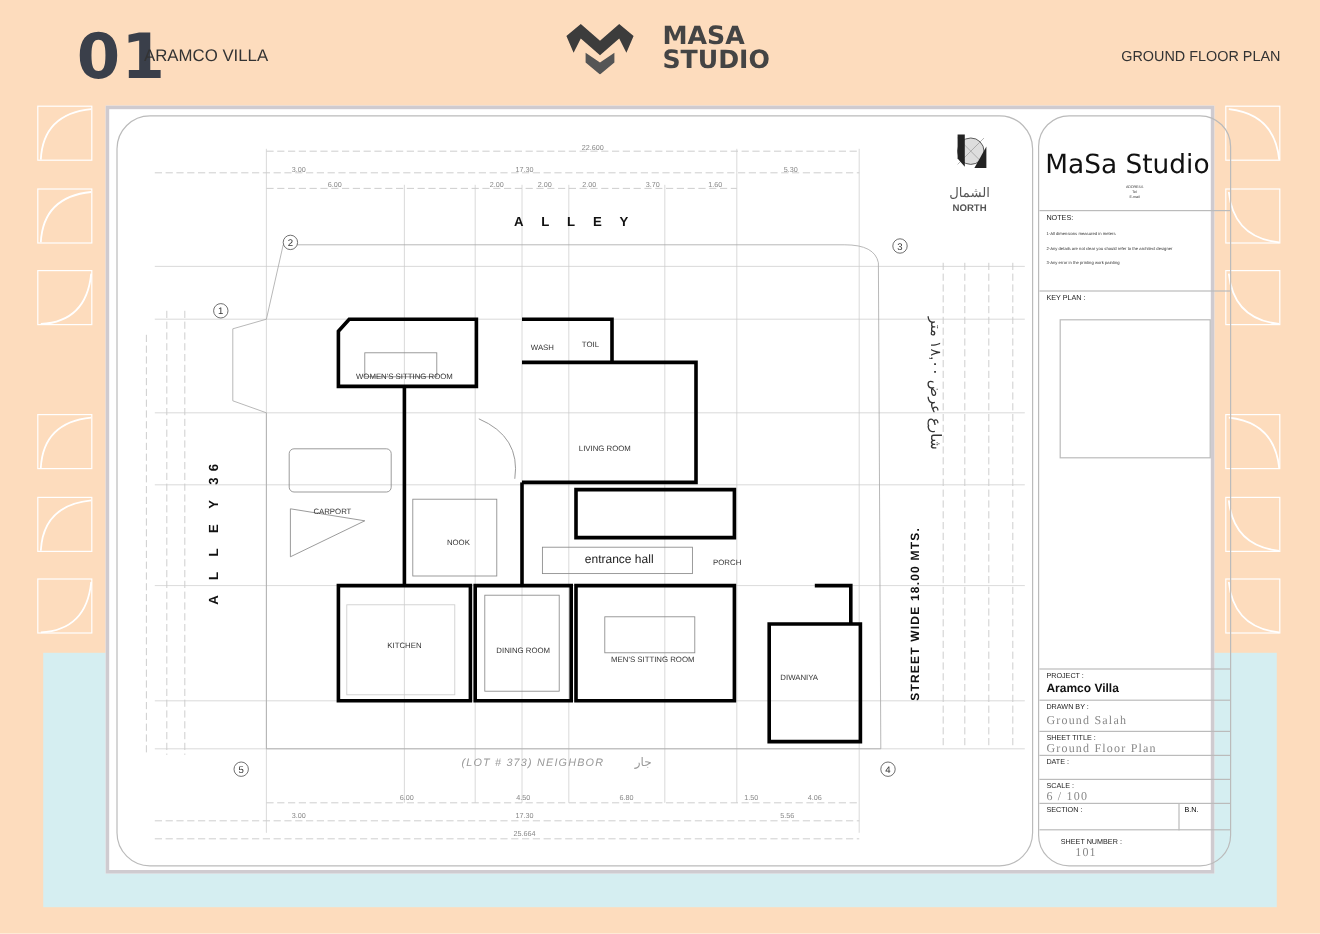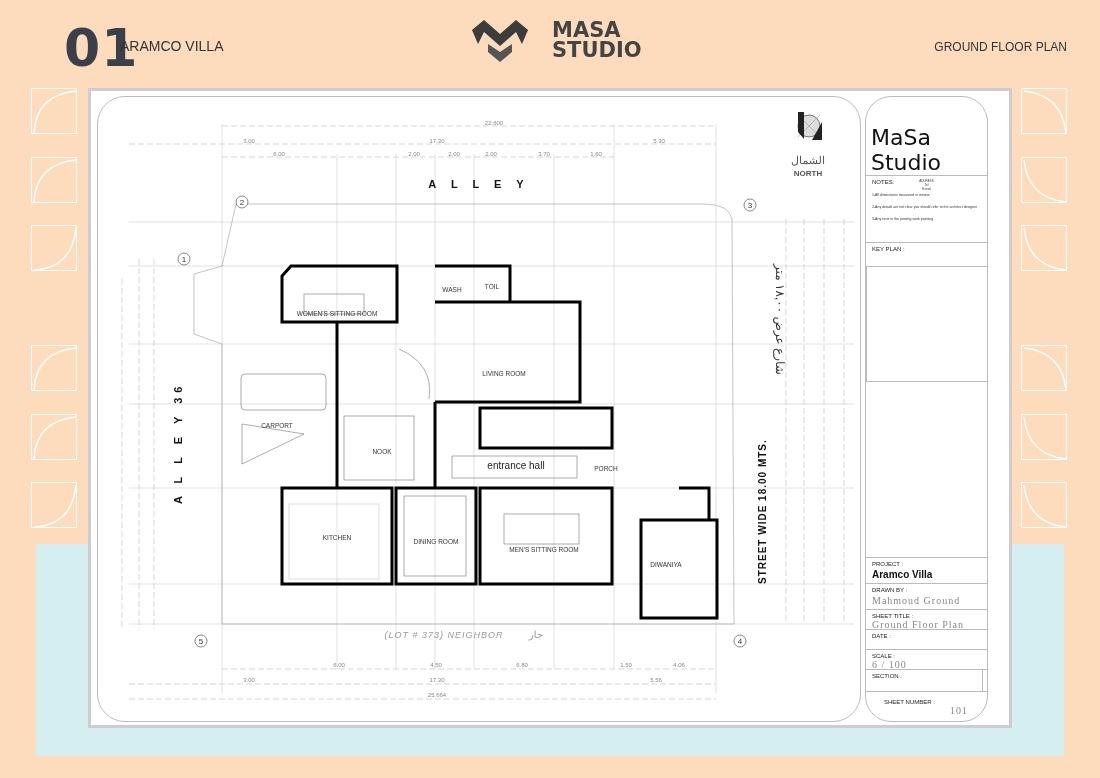--- a/index.html
+++ b/index.html
@@ -6,21 +6,21 @@
 body{width:1100px;height:778px;background:#fddcbd;position:relative;overflow:hidden;font-family:"Liberation Sans",sans-serif}
 .hdr-num{position:absolute;left:64px;top:18px;font-size:52px;font-weight:bold;color:#3a3f4a;font-family:"DejaVu Sans",sans-serif;letter-spacing:1px}
 .hdr-proj{position:absolute;left:120px;top:38px;font-size:14px;color:#333}
 .logo{position:absolute;left:470px;top:18px;display:flex;align-items:center;gap:22px}
 .logo-text{font-weight:bold;font-size:21px;line-height:20px;color:#444;font-family:"DejaVu Sans",sans-serif}
 .hdr-sheet{position:absolute;right:33px;top:40px;font-size:12px;color:#333}
 .band{position:absolute;left:36px;top:544px;width:1028px;height:212px;background:#d5eef1}
 .tile{position:absolute;width:46px;height:46px;border:1.5px solid #fff}
 .sheet{position:absolute;left:88px;top:88px;width:924px;height:640px;background:#fff;border:3px solid #cfcbd0}
 .drawing{position:absolute;left:6px;top:5px;width:764px;height:626px;border:1px solid #bbb;border-radius:28px;overflow:hidden}
-.tb{position:absolute;left:774px;top:5px;width:123px;height:626px;border:1px solid #bbb;border-radius:26px;overflow:hidden}
+.tb{position:absolute;left:774px;top:5px;width:161px;height:626px;border:1px solid #bbb;border-radius:26px;overflow:hidden}
 .tb-title{font-size:22px;color:#111;margin:28px 0 0 5px;font-family:"DejaVu Sans",sans-serif}
 .tb-small{font-size:3px;color:#333;text-align:center;line-height:4px;margin-top:4px}
 .tb-sec{border-top:1px solid #bbb;position:absolute;left:0;width:100%}
 .tb-lbl{font-size:6px;color:#222;margin:3px 0 0 6px}
 .tb-val{font-size:10px;color:#888;margin:2px 0 0 6px;font-family:"Liberation Serif",serif;letter-spacing:1px}
 .tb-val.bold{color:#111;font-weight:bold;font-family:"Liberation Sans",sans-serif;letter-spacing:0}
 .note{font-size:3.5px;color:#333;margin:8px 0 0 6px}
 svg text{font-family:"Liberation Sans",sans-serif}
 </style>
 </head>
@@ -228,35 +228,35 @@
     <div class="tb-sec" style="top:145px">
       <div class="tb-lbl">KEY PLAN :</div>
       <div style="margin:14px auto 0;width:126px;height:116px;border:1px solid #bbb"></div>
     </div>
     <div class="tb-sec" style="top:460px">
       <div class="tb-lbl">PROJECT :</div>
       <div class="tb-val bold">Aramco Villa</div>
     </div>
     <div class="tb-sec" style="top:486px">
       <div class="tb-lbl">DRAWN BY :</div>
-      <div class="tb-val">Mahmoud Ground</div>
+      <div class="tb-val">Ground Salah</div>
     </div>
     <div class="tb-sec" style="top:512px">
       <div class="tb-lbl">SHEET TITLE :</div>
       <div class="tb-val" style="margin-top:0">Ground Floor Plan</div>
     </div>
     <div class="tb-sec" style="top:532px">
       <div class="tb-lbl">DATE :</div>
     </div>
     <div class="tb-sec" style="top:552px">
       <div class="tb-lbl">SCALE :</div>
       <div class="tb-val" style="margin-top:0">6 / 100</div>
     </div>
     <div class="tb-sec" style="top:572px;height:22px">
       <div class="tb-lbl">SECTION :</div>
       <div style="position:absolute;left:116px;top:0;height:22px;border-left:1px solid #bbb;font-size:6px;padding:3px 0 0 4px">B.N.</div>
     </div>
     <div class="tb-sec" style="top:594px">
       <div class="tb-lbl" style="margin-left:18px;margin-top:7px">SHEET NUMBER :</div>
-      <div class="tb-val" style="margin-left:84px;margin-top:0">101</div>
+      <div class="tb-val" style="margin-left:30px;margin-top:0">101</div>
     </div>
   </div>
 </div>
 
 </body></html>

